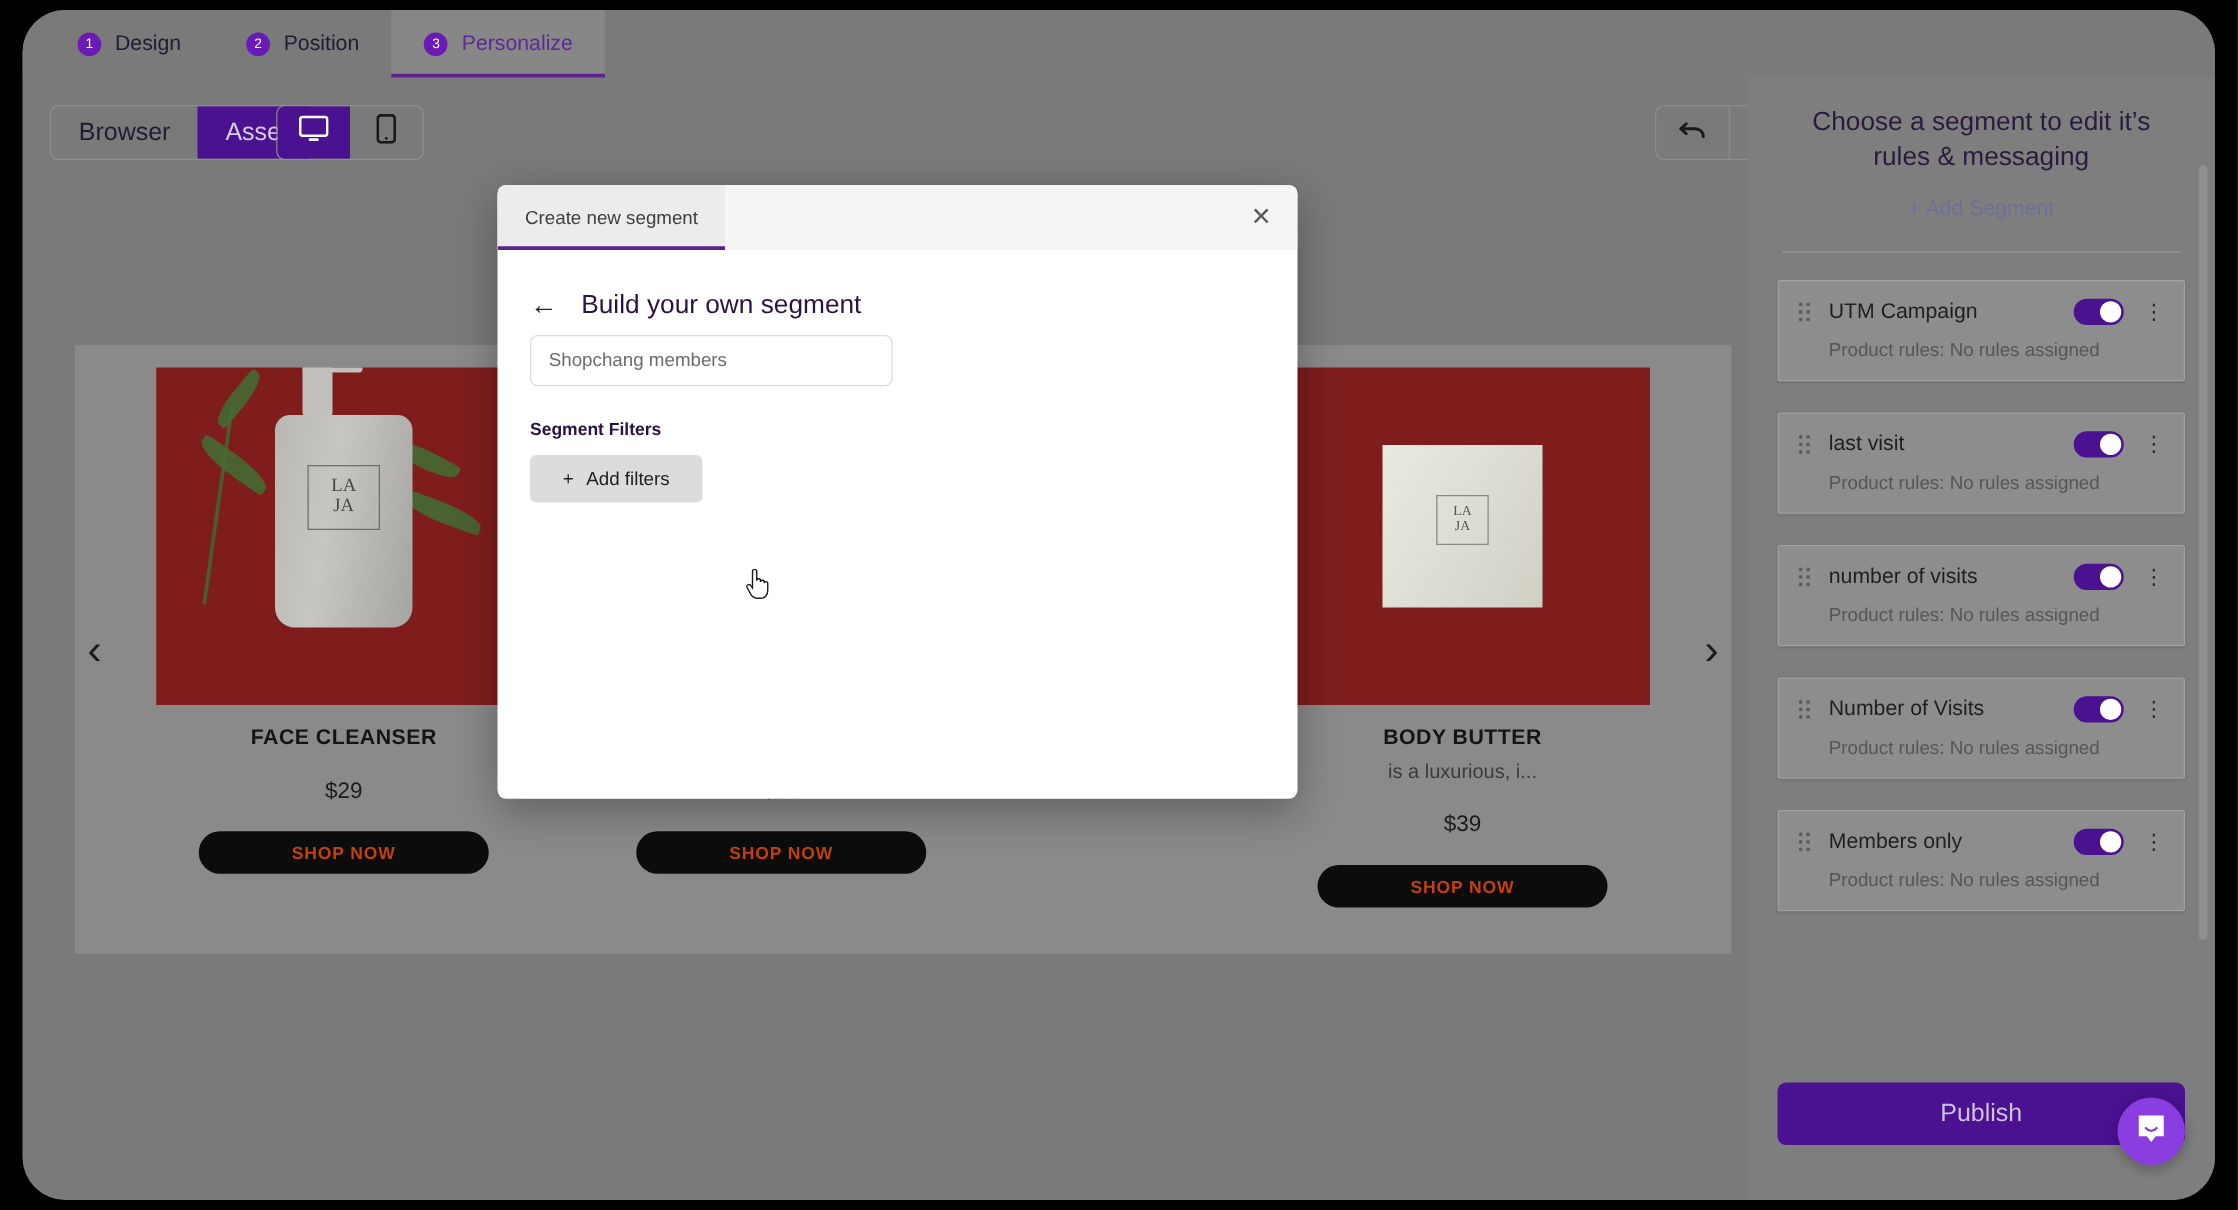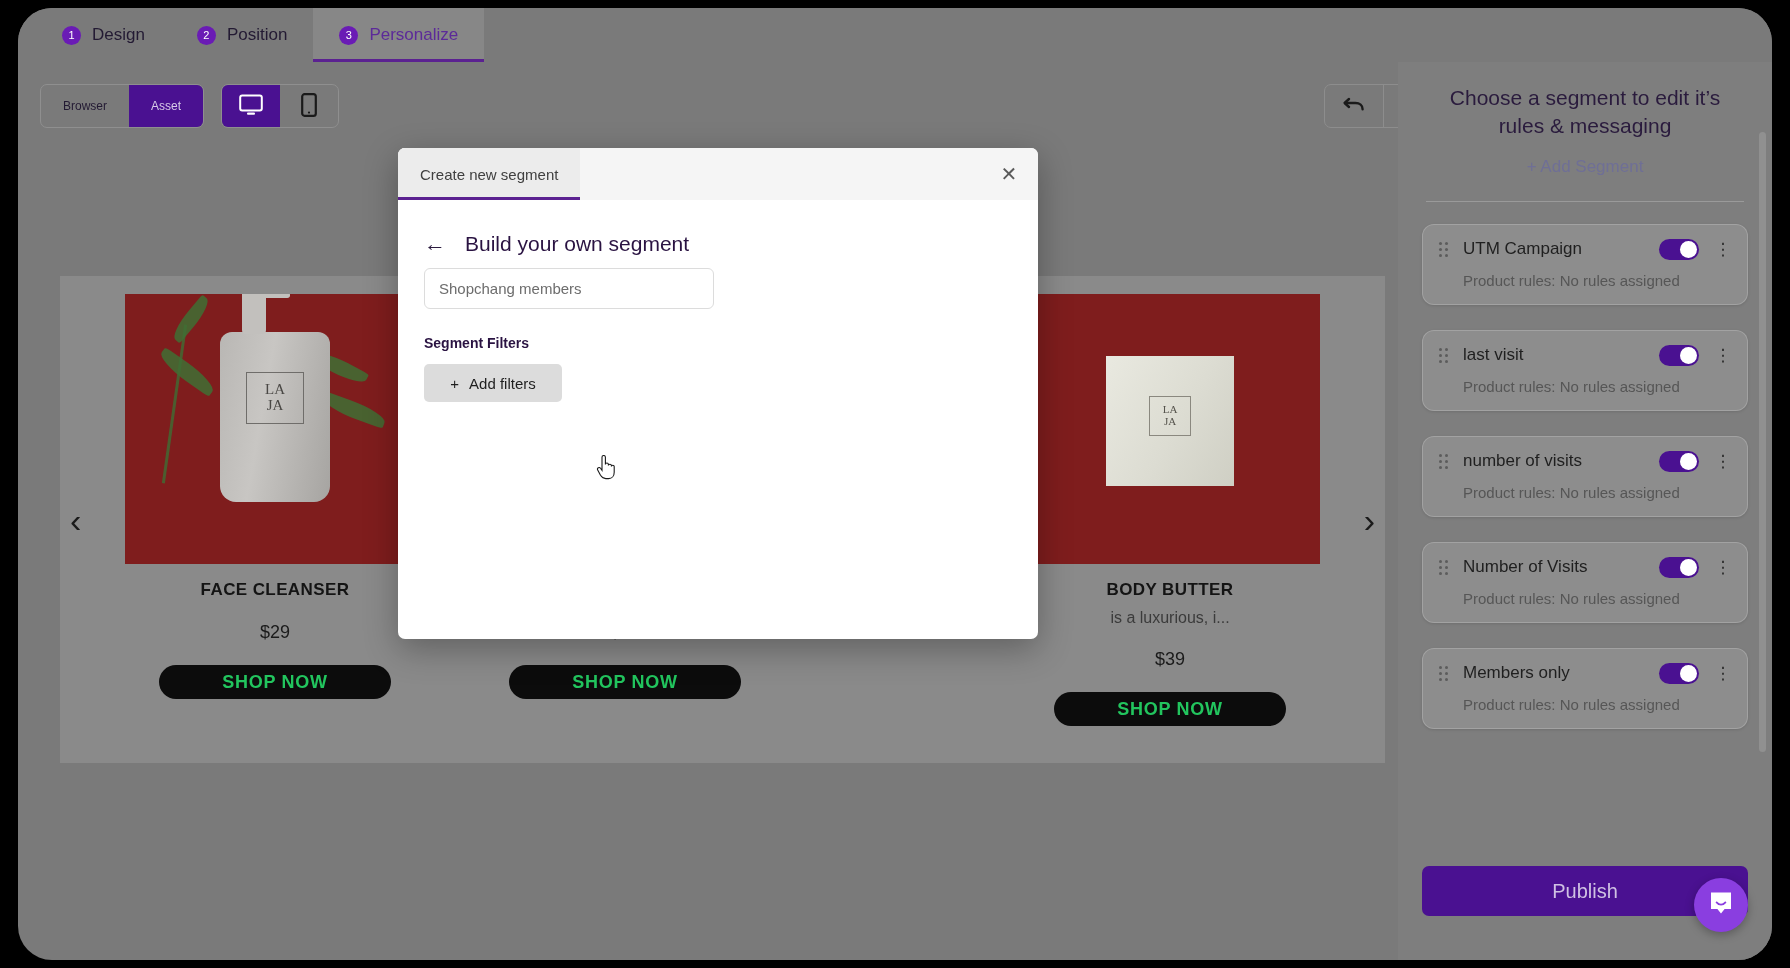--- a/index.html
+++ b/index.html
@@ -61,21 +61,21 @@
   .seg-group {
     position: absolute; top: 22px;
     display: flex; height: 44px;
     border: 1px solid #8f8f8f; border-radius: 7px;
     overflow: hidden;
   }
   #browser-asset-group { left: 22px; }
   #device-group { left: 203px; }
   .seg-btn {
     display: flex; align-items: center; justify-content: center;
-    padding: 0 22px; font-size: 12px; color: #231a33;
+    padding: 0 22px; font-size: 20px; color: #231a33;
     cursor: pointer; background: transparent;
   }
   .seg-btn.active { background: #4a1191; color: #d8cbe8; }
   .seg-icon-btn { width: 58px; padding: 0; }
 
   #history-group {
     position: absolute; right: 330px; top: 22px;
     display: flex; height: 44px;
     border: 1px solid #8d8d8d; border-radius: 7px; overflow: hidden;
   }
@@ -164,22 +164,22 @@
     display:flex; align-items:center; justify-content:center;
   }
   .product-title {
     margin-top: 16px; font-size: 17px; font-weight: 700;
     color: #141414; letter-spacing: .4px;
   }
   .product-desc { margin-top: 9px; font-size: 16px; color: #3b3b3b; }
   .product-price { margin-top: 22px; font-size: 18px; color: #1b1b1b; }
   .shop-btn {
     margin: 22px auto 0; width: 232px; height: 34px;
-    background: #0c0c0c; color: #22c55e; border-radius: 17px;
-    font-size: 18px; font-weight: 700; letter-spacing: .7px;
+    background: #0c0c0c; color: #c2410c; border-radius: 17px;
+    font-size: 14px; font-weight: 700; letter-spacing: .7px;
     display: flex; align-items: center; justify-content: center;
     cursor: pointer;
   }
 
   
   #right-panel {
     position: absolute; right: 0; top: 54px;
     width: 374px; height: 898px;
     background: #7e7e7e;
     padding: 22px 24px 0 24px;
@@ -193,21 +193,21 @@
     font-size: 17px; color: #6f6f96; cursor: pointer;
   }
   #panel-divider {
     margin: 24px 4px 0; height: 1px; background: rgba(255,255,255,0.22);
   }
   #segment-list { margin-top: 22px; }
   .segment-card {
     position: relative;
     background: rgba(255,255,255,0.12);
     border: 1px solid rgba(255,255,255,0.18);
-    border-radius: 12px;
+    border-radius: 2px;
     padding: 14px 14px 15px 14px;
     margin-bottom: 25px;
     box-shadow: 0 1px 3px rgba(0,0,0,0.12);
   }
   .seg-row { display: flex; align-items: center; }
   .drag-handle {
     width: 12px; height: 16px; flex: 0 0 auto; margin-right: 14px;
     display: grid; grid-template-columns: 3px 3px; grid-gap: 3px;
     align-content: center; justify-content: center; cursor: grab;
   }

